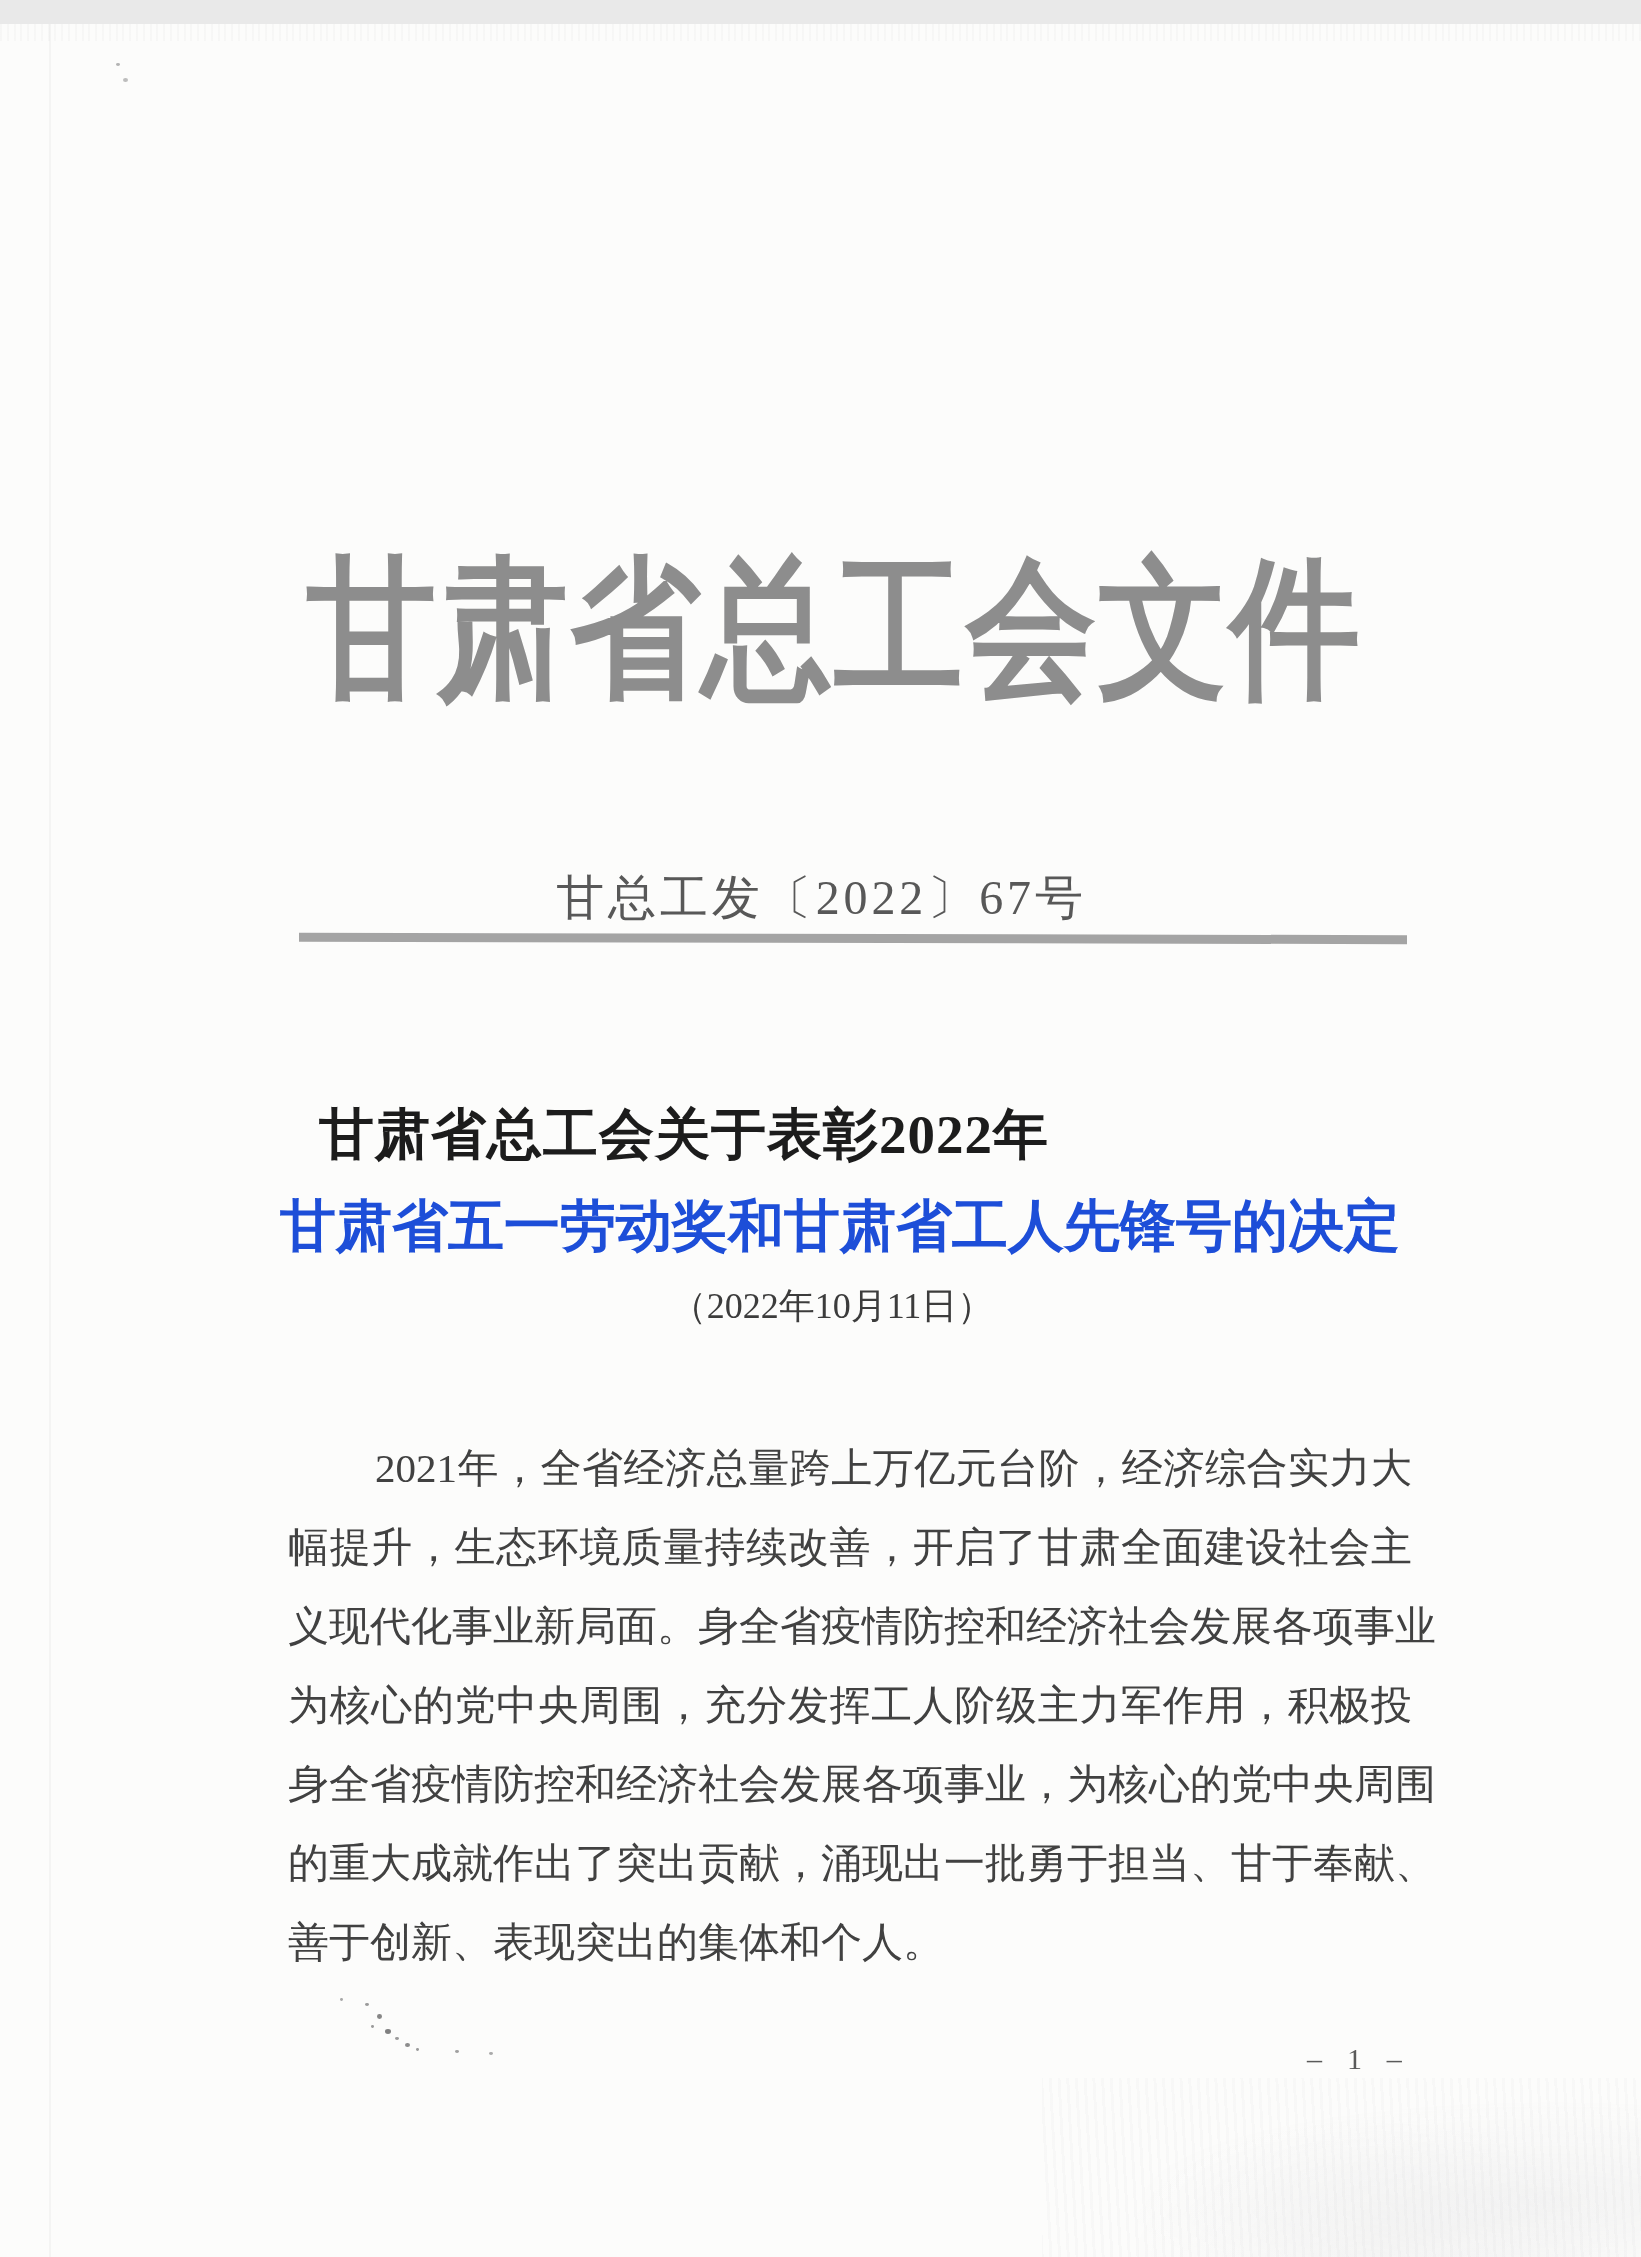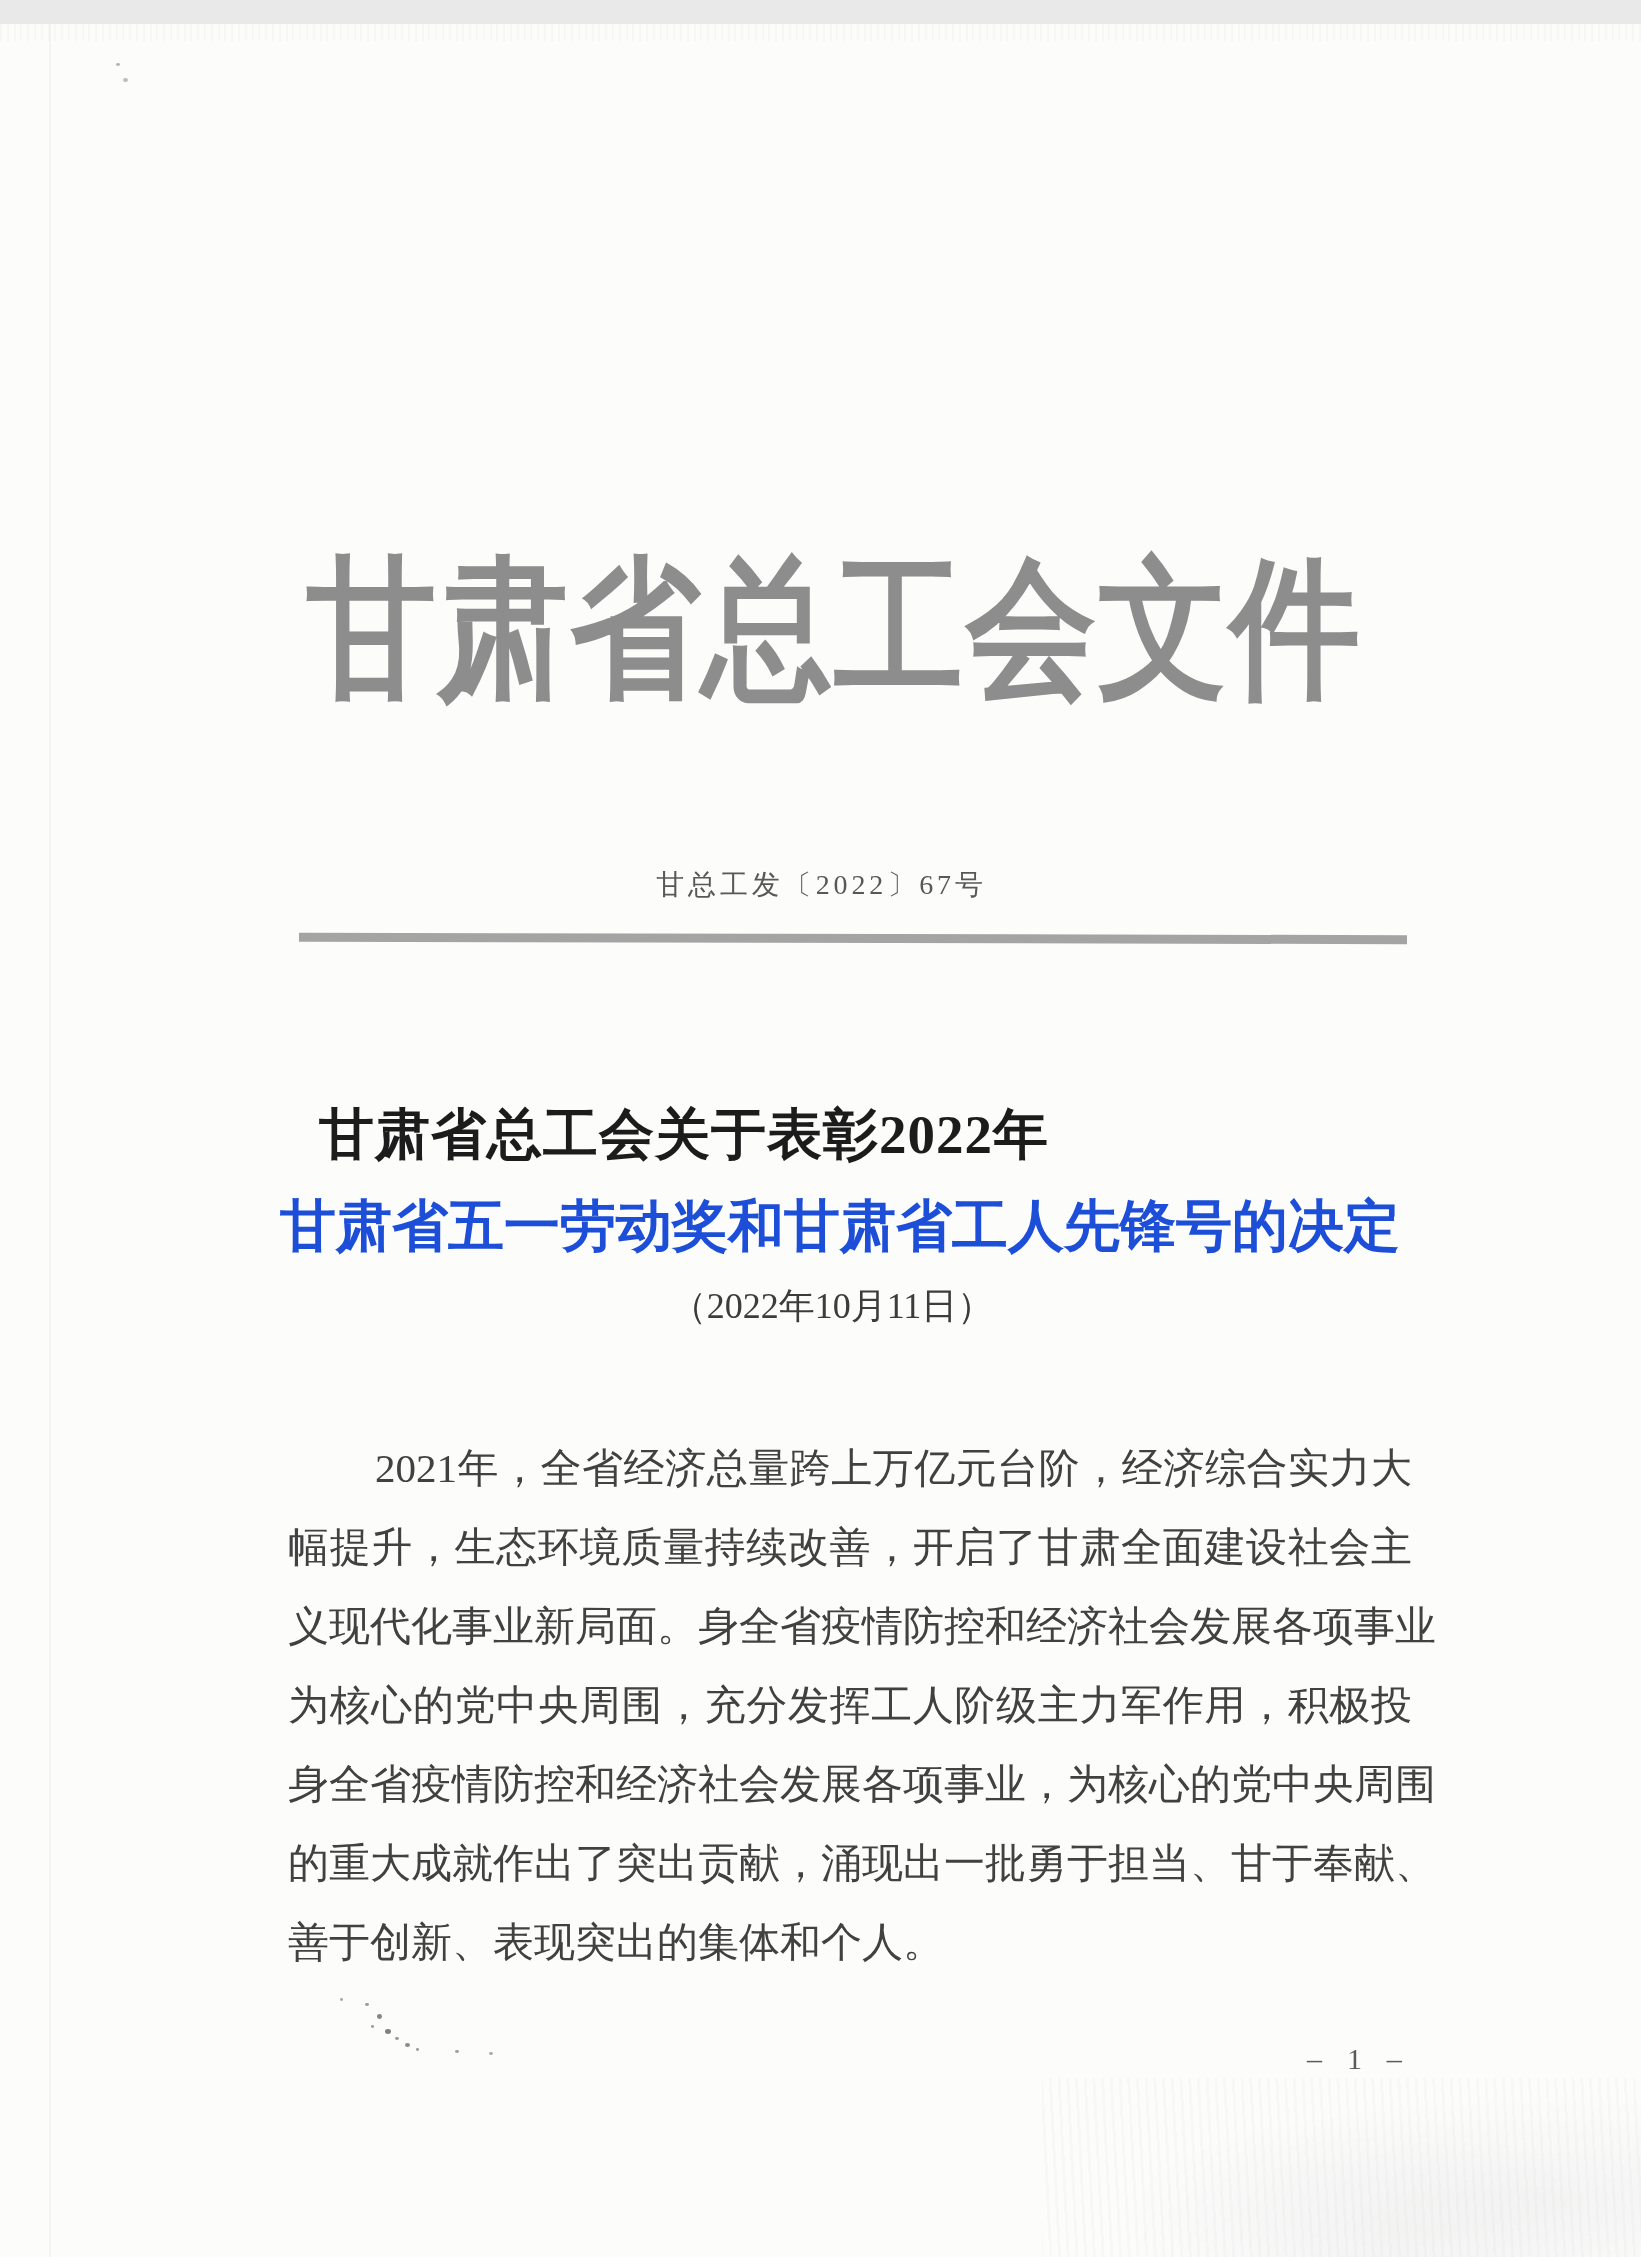--- a/index.html
+++ b/index.html
@@ -60,21 +60,21 @@
     transform-origin: 50% 0;
     padding-left: 27px;
     box-sizing: border-box;
   }
   .doc-number {
     position: absolute;
     left: 0;
     top: 842px;
     width: 1641px;
     text-align: center;
-    font-size: 28px;
+    font-size: 48px;
     color: #585858;
     letter-spacing: 3.9px;
     padding-left: 2px;
     box-sizing: border-box;
   }
   .rule {
     position: absolute;
     left: 299px;
     top: 910px;
     width: 1108px;

